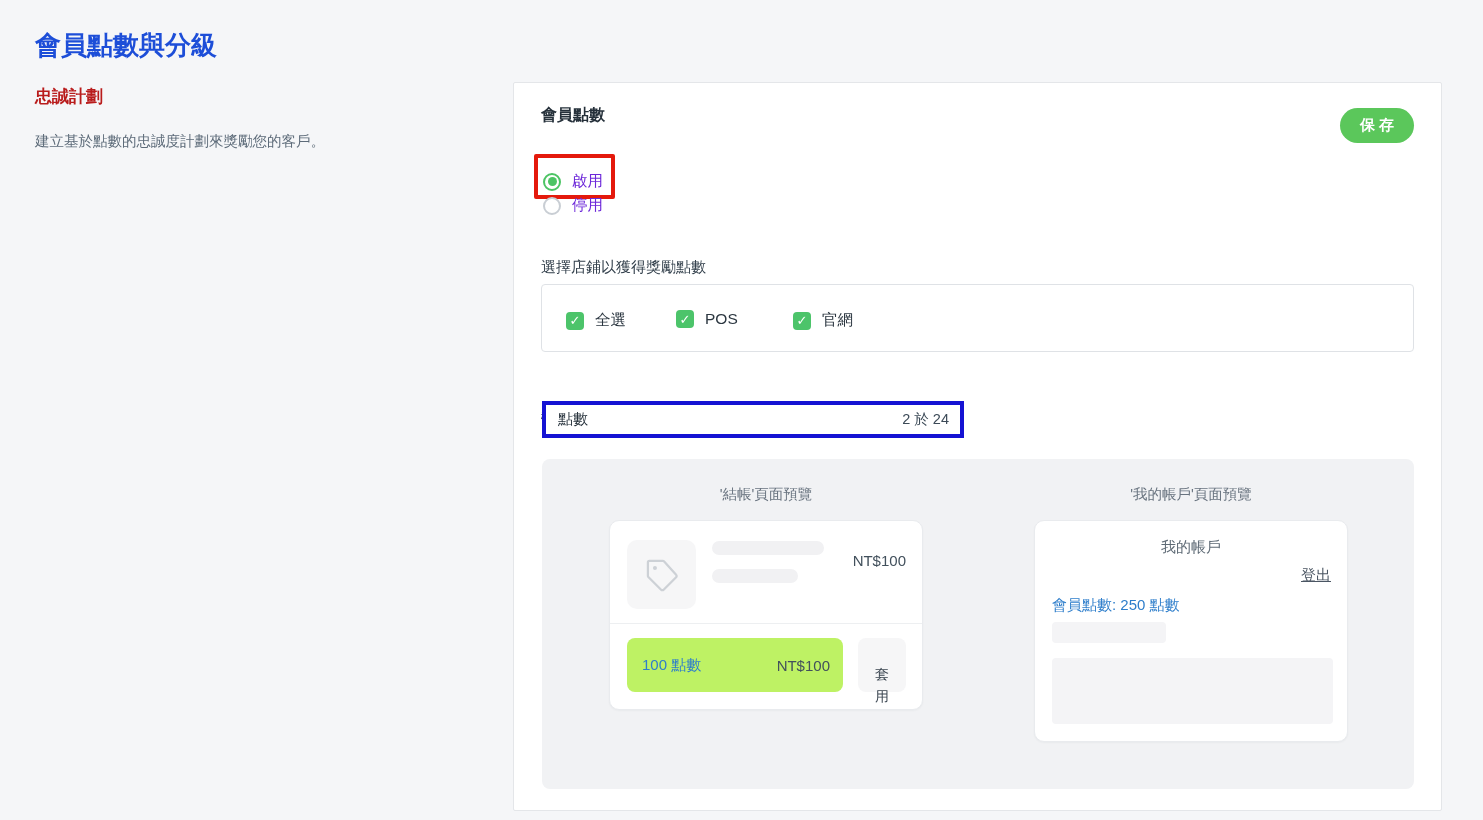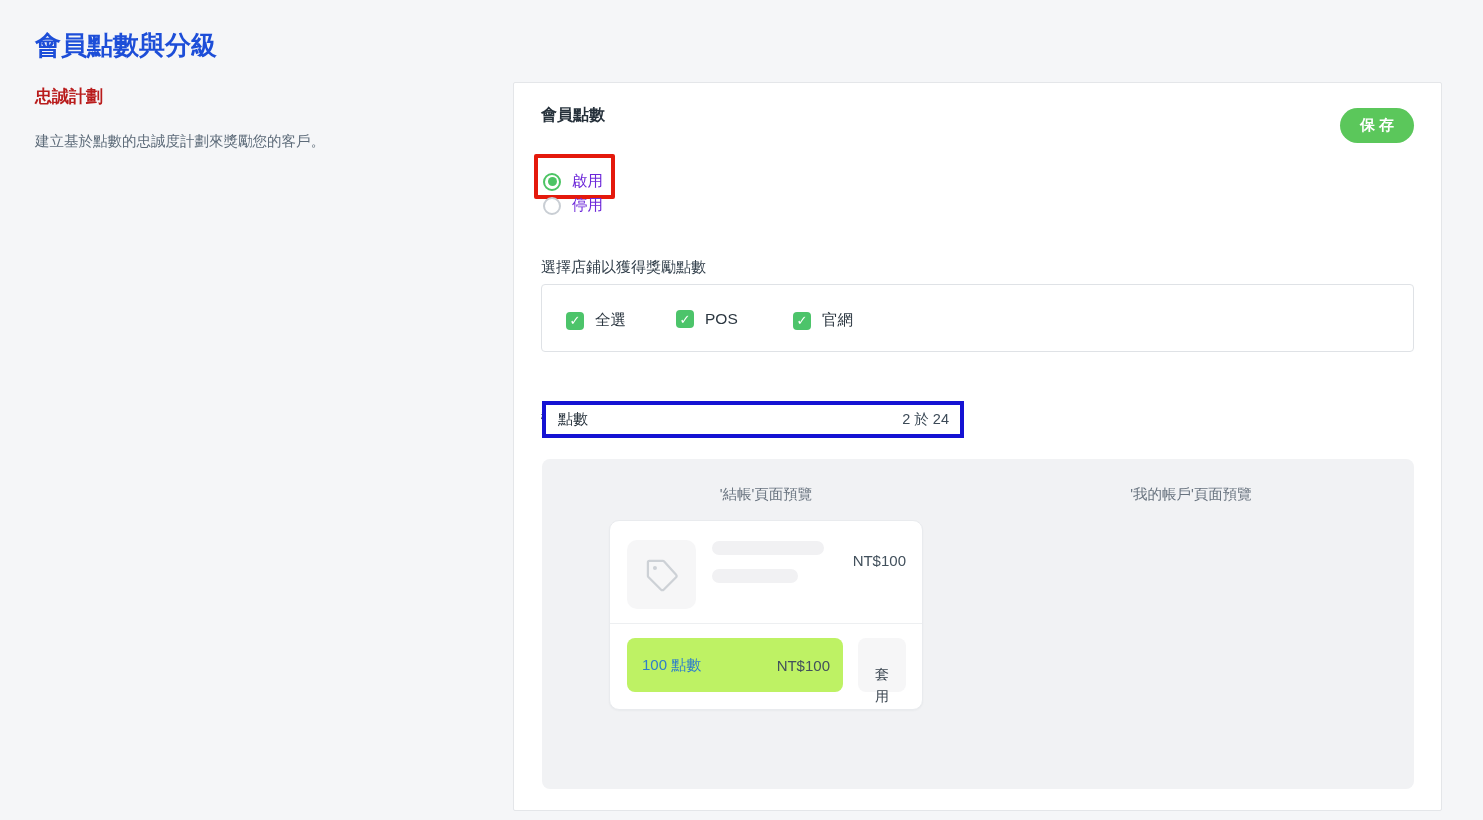--- a/index.html
+++ b/index.html
@@ -203,15 +203,22 @@
         <div class="points-box">
           <span class="points-link">100 點數</span>
           <span class="points-price">NT$100</span>
         </div>
         <div class="apply-box">
           <span class="apply-label">套用</span>
         </div>
       </div>
     </div>
 
+    <div class="mini-card account-card">
+      <div class="acct-heading">我的帳戶</div>
+      <a class="acct-logout">登出</a>
+      <div class="acct-points">會員點數: 250 點數</div>
+      <div class="acct-bar-sm"></div>
+      <div class="acct-box-lg"></div>
+    </div>
 
   </div>
 </div>
 
 </body></html>

